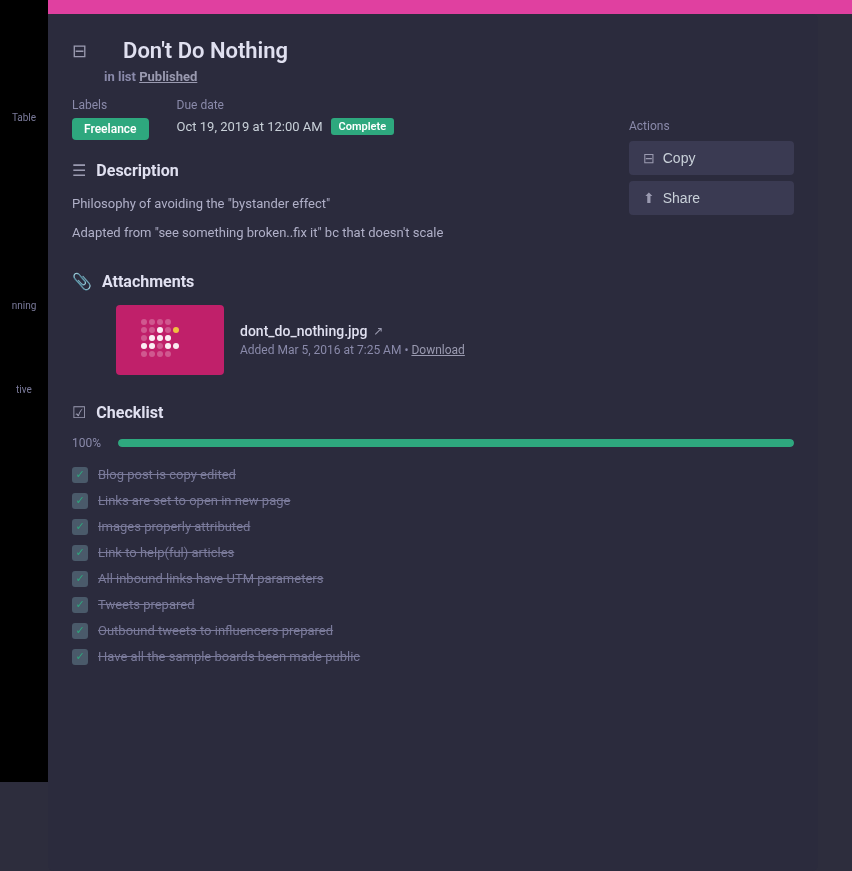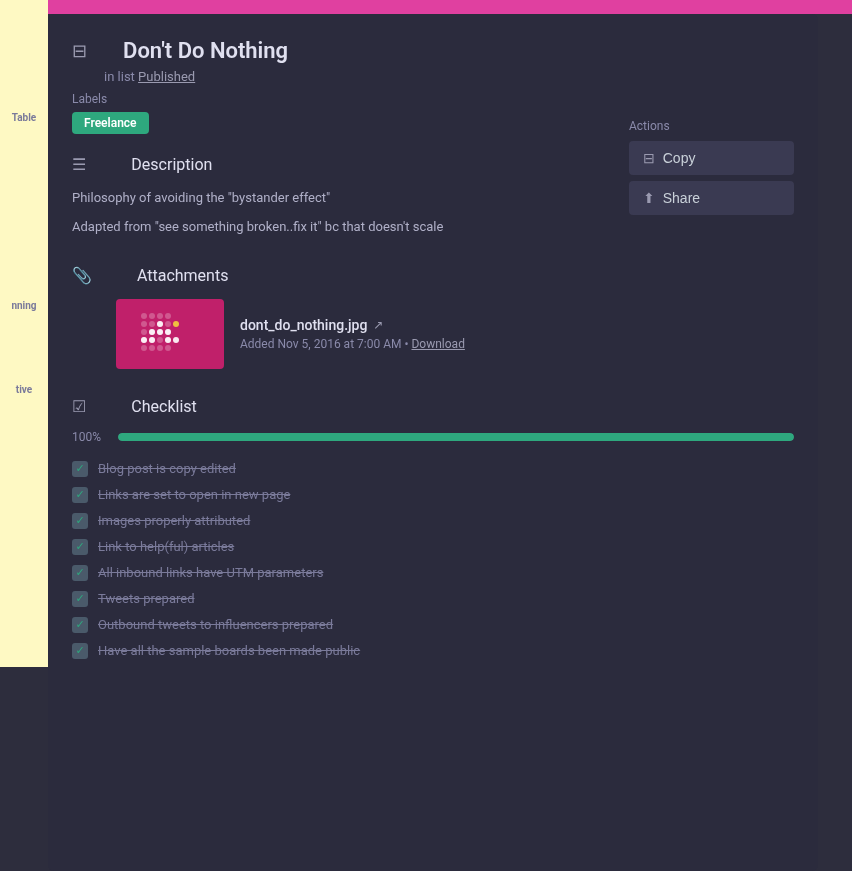--- a/index.html
+++ b/index.html
@@ -23,23 +23,22 @@
       position: absolute;
       top: 0; left: 0; right: 0;
       height: 14px;
       background: #e040a0;
     }
 
     .left-sidebar {
       position: absolute;
       top: 0; left: 0;
       width: 48px;
-      height: 667px;
-      background: #fef9c3;
-      font-weight: bold;
+      height: 782px;
+      background: #000000;
     }
 
     .modal {
       position: absolute;
       top: 14px;
       left: 48px;
       width: 770px;
       min-height: 857px;
       background: #2b2b3d;
       border-radius: 6px;
@@ -79,21 +78,22 @@
       font-size: 22px;
       font-weight: 600;
       color: #e0e0f0;
       margin-left: 24px;
     }
 
     .in-list-row {
       margin-left: 32px;
       font-size: 13px;
       color: #8a8aaa;
-      margin-bottom: 8px;
+      margin-bottom: 14px;
+      font-weight: bold;
     }
 
     .in-list-link {
       color: #9a9ab0;
       text-decoration: underline;
       cursor: pointer;
     }
 
     
     .meta-row {
@@ -183,23 +183,22 @@
       margin-bottom: 14px;
     }
 
     .section-icon {
       color: #9a9ab0;
       font-size: 16px;
     }
 
     .section-title {
       font-size: 16px;
-      font-weight: 400;
+      font-weight: 700;
       color: #e0e0f0;
-      margin-left: 35px;
     }
 
     
     .description-section {
       margin-bottom: 28px;
       padding-right: 200px;
     }
 
     .description-text {
       font-size: 13px;
@@ -359,20 +358,27 @@
   <div class="in-list-row">
     <span>in list</span>
     <span> </span>
     <a class="in-list-link">Published</a>
   </div>
 
   <div class="meta-row">
     <div class="meta-col">
       <label>Labels</label>
       <span class="label-badge">Freelance</span>
+    </div>
+    <div class="meta-col">
+      <label>Due date</label>
+      <div class="due-date-row">
+        <span class="due-date-text">Oct 19, 2019 at 12:00 AM</span>
+        <span class="complete-badge">Complete</span>
+      </div>
     </div>
   </div>
 
   <div class="actions-panel">
     <div class="actions-label">Actions</div>
     <button class="action-btn">
       <span class="action-icon">⊟</span>
       <span>Copy</span>
     </button>
     <button class="action-btn">
@@ -439,21 +445,21 @@
             <circle cx="46" cy="20" r="3" fill="#f0c040"></circle>
           </svg>
         </div>
       </div>
       <div class="attachment-info">
         <div class="attachment-name-row">
           <span class="attachment-name">dont_do_nothing.jpg</span>
           <span class="attachment-link-icon">↗</span>
         </div>
         <div class="attachment-meta">
-          <span>Added Nov 5, 2016 at 7:00 AM</span>
+          <span>Added Mar 5, 2016 at 7:25 AM</span>
           <span> • </span>
           <a class="attachment-download">Download</a>
         </div>
       </div>
     </div>
   </div>
 
   <div class="checklist-section">
     <div class="section-header">
       <span class="section-icon">☑</span>

